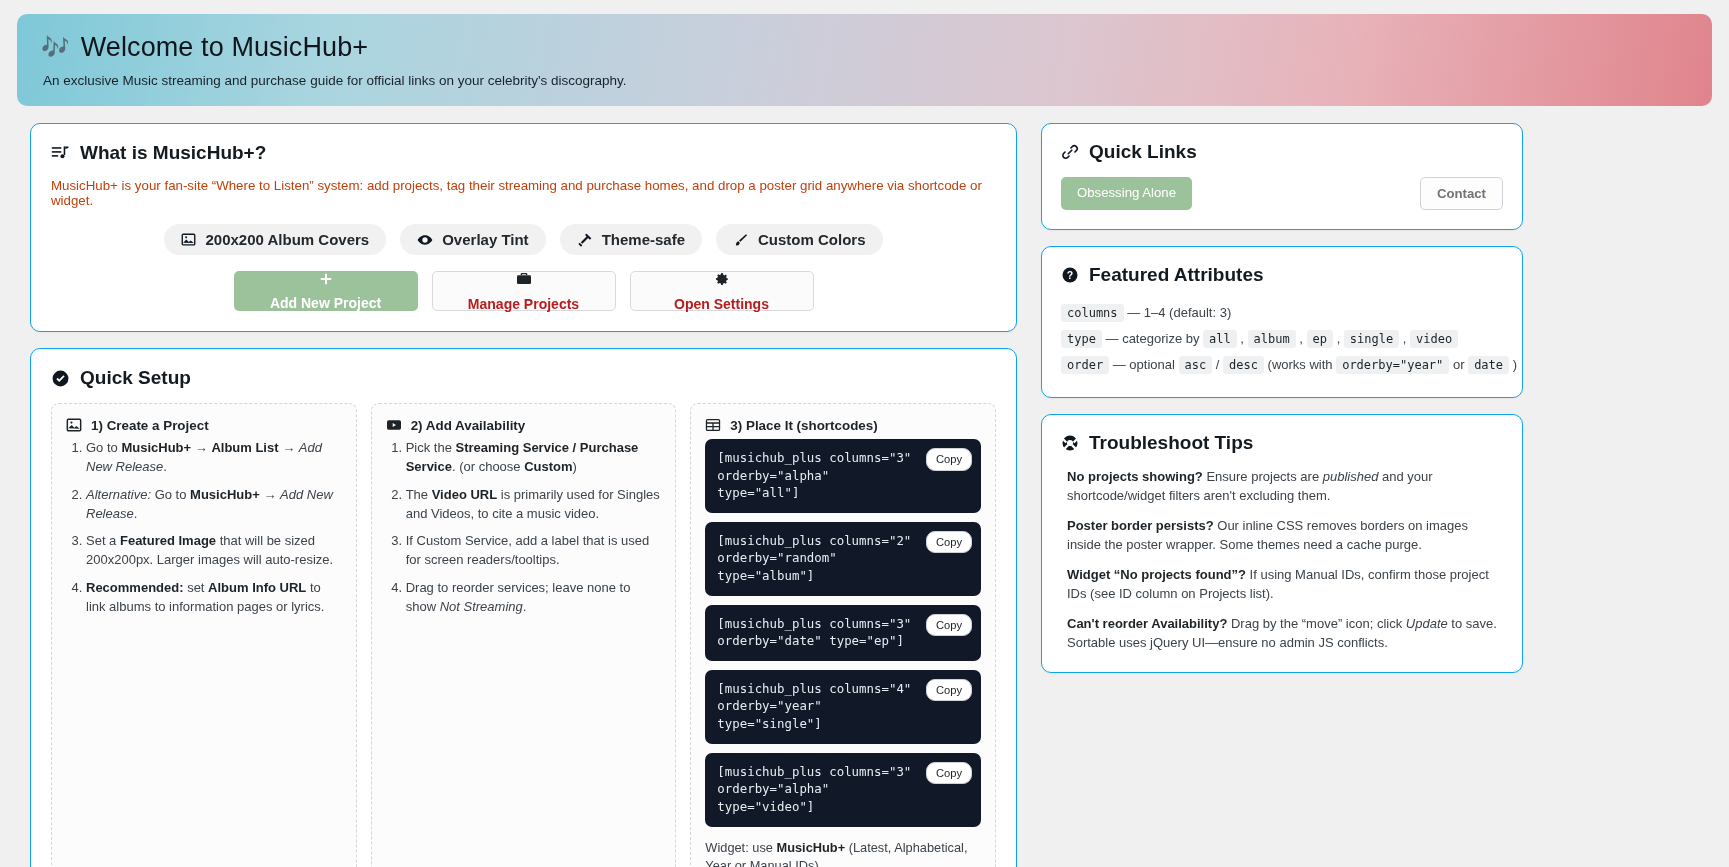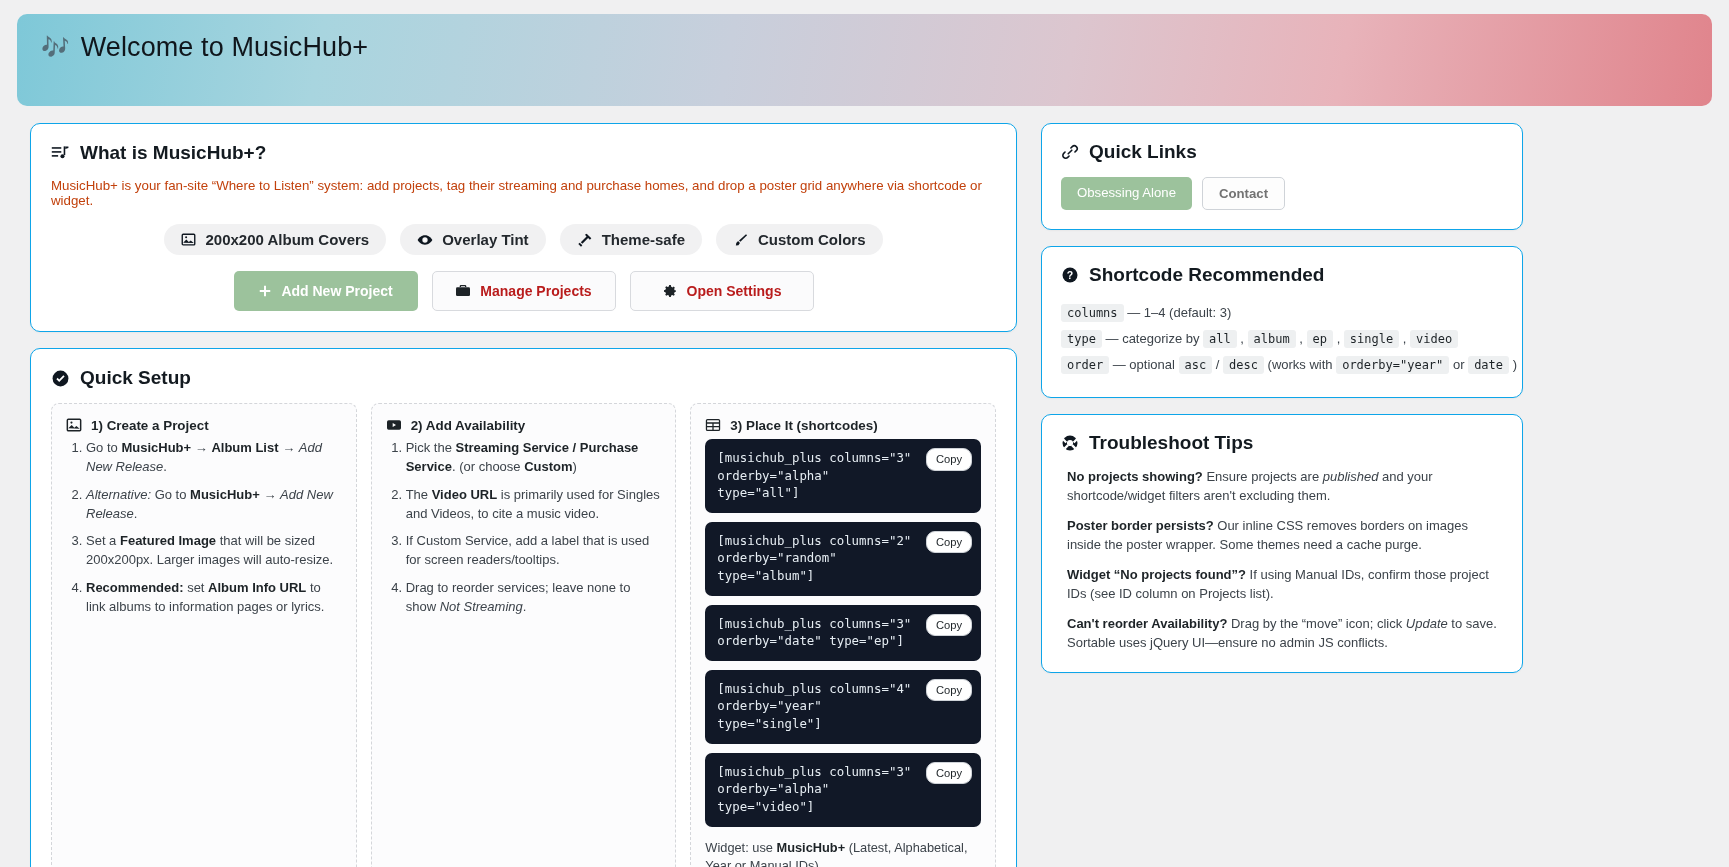--- a/index.html
+++ b/index.html
@@ -62,21 +62,21 @@
   .pill {
     background: #f1f1f2; border-radius: 20px;
     padding: 7px 17px; font-size: 15px; font-weight: 600; color: #23282d;
     display: flex; align-items: center; gap: 9px; white-space: nowrap;
   }
   .pill .ic { font-size: 14px; }
   .btnrow { display: flex; gap: 14px; justify-content: center; }
   .btn {
     display: flex; align-items: center; justify-content: center; gap: 9px;
     height: 40px; padding: 0 22px; border-radius: 5px;
-    font-size: 14px; font-weight: 600; white-space: nowrap;
+    font-size: 14px; font-weight: 600; white-space: nowrap; flex-direction: column;
   }
   .btn-primary { background: #9cc29c; color: #fff; min-width: 184px; }
   .btn-ghost { background: #fbfbfc; border: 1px solid #d8dade; color: #b91c1c; min-width: 184px; }
 
   
   .qsetup { padding: 18px 20px 20px 20px; }
   .steps { display: flex; gap: 14px; align-items: stretch; }
   .step {
     flex: 1 1 0; min-width: 0;
     border: 1px dashed #d4d6da; border-radius: 8px;
@@ -112,21 +112,21 @@
     background: #fff; color: #1d2327;
     border: 1px solid #cfd3d8; border-radius: 9px;
     font-size: 11.2px; font-family: "Liberation Sans", sans-serif;
     padding: 3px 9px; line-height: 1.3;
   }
   .widget-note { font-size: 12.8px; color: #3c434a; margin-top: 12px; line-height: 1.45; }
   .widget-note b { color: #1d2327; }
 
   
   .side { padding: 17px 19px 19px 19px; }
-  .qlinks { display: flex; gap: 10px; justify-content: flex-start; }
+  .qlinks { display: flex; gap: 10px; justify-content: space-between; }
   .ql {
     padding: 8px 16px; border-radius: 5px; font-size: 13.2px;
   }
   .ql-primary { background: #9cc29c; color: #fff; }
   .ql-ghost { background: #fdfdfd; border: 1px solid #cfd3d8; color: #737373; font-weight: bold; }
 
   .attrs { margin-top: 2px; }
   .attr-line {
     font-size: 13px; color: #3c434a; line-height: 2.0;
     display: block; white-space: nowrap;
@@ -148,20 +148,21 @@
 </head>
 <body>
 
 <div class="page">
 
   <div class="hero">
     <h1>
       <span class="note">🎶</span>
       <span>Welcome to MusicHub+</span>
     </h1>
+    <p>An exclusive Music streaming and purchase guide for official links on your celebrity's discography.</p>
   </div>
 
   <div class="cols">
 
     <div class="left">
 
       <div class="card">
         <div class="whatis">
           <h2 class="card-title">
             <span class="ic">
@@ -362,21 +363,21 @@
 
       <div class="card">
         <div class="side">
           <h2 class="card-title">
             <span class="ic">
               <svg width="18" height="18" viewBox="0 0 24 24" fill="#0f1720">
                 <circle cx="12" cy="12" r="10"></circle>
                 <text x="12" y="17" font-size="14" font-family="Liberation Sans, sans-serif" font-weight="bold" fill="#fff" text-anchor="middle">?</text>
               </svg>
             </span>
-            <span>Shortcode Recommended</span>
+            <span>Featured Attributes</span>
           </h2>
           <div class="attrs">
             <div class="attr-line">
               <code class="k">columns</code><span> — 1–4 (default: 3)</span>
             </div>
             <div class="attr-line">
               <code class="k">type</code><span> — categorize by <code class="k">all</code> , <code class="k">album</code> , <code class="k">ep</code> , <code class="k">single</code> , <code class="k">video</code></span>
             </div>
             <div class="attr-line">
               <code class="k">order</code><span> — optional <code class="k">asc</code> / <code class="k">desc</code> (works with <code class="k">orderby="year"</code> or <code class="k">date</code> )</span>

